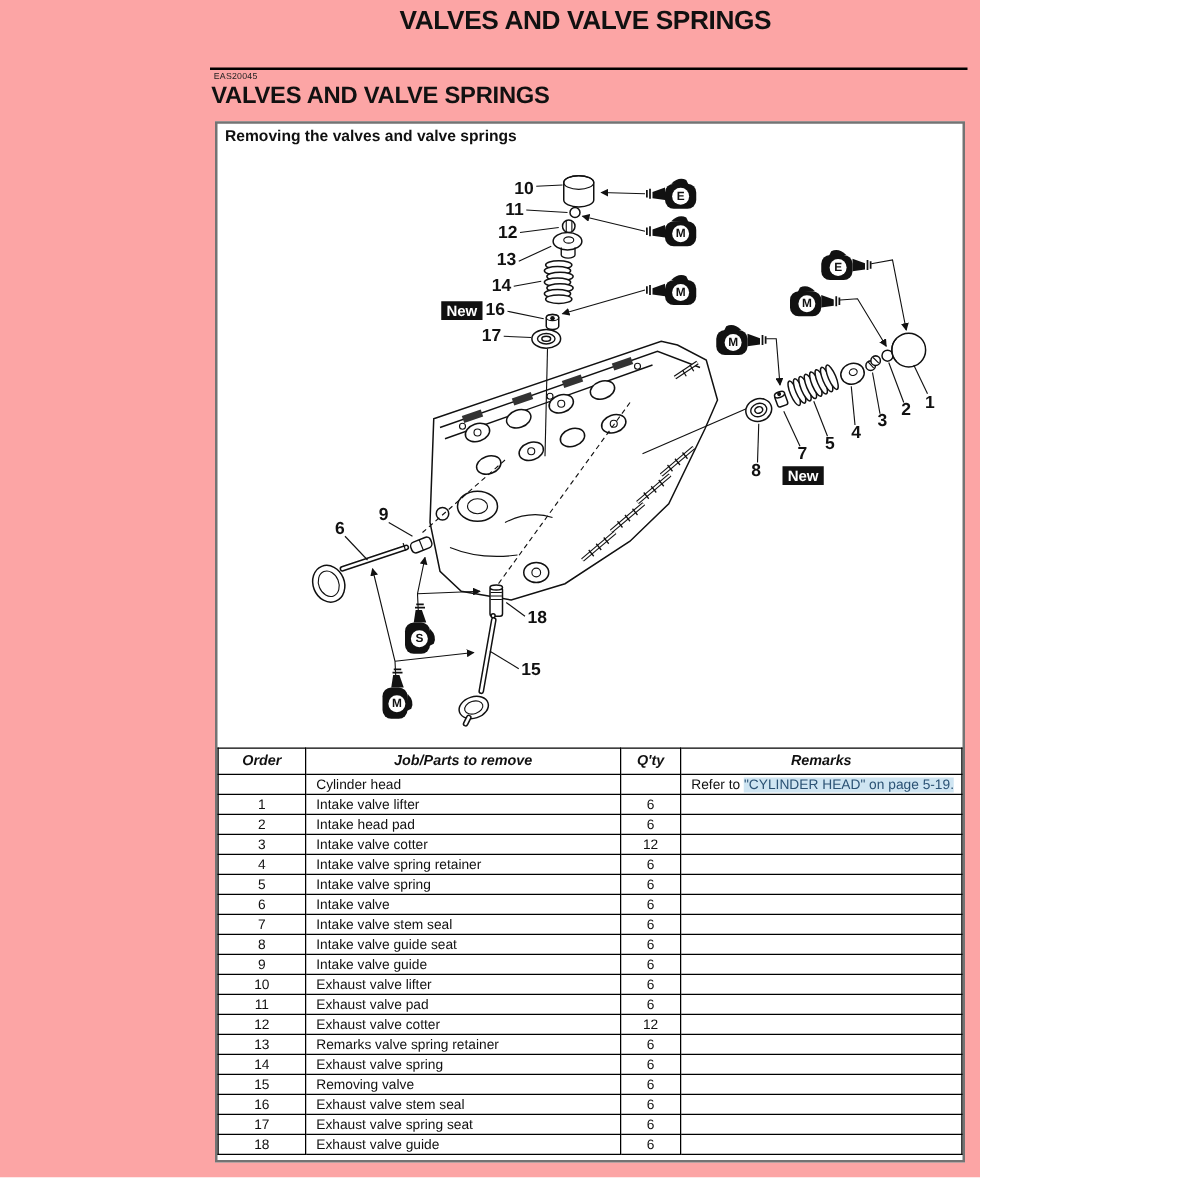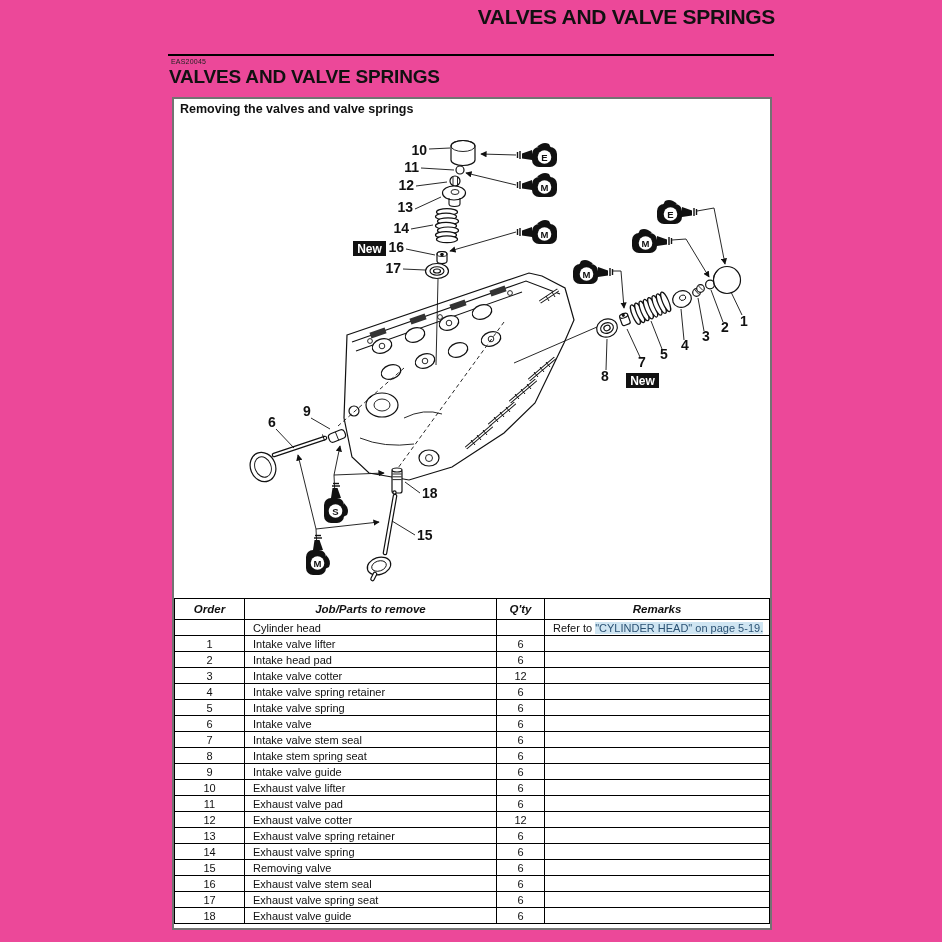--- a/index.html
+++ b/index.html
@@ -1,16 +1,16 @@
 <!DOCTYPE html>
 <html><head>
 <meta charset="utf-8">
 <style>
   html,body{margin:0;padding:0;background:#fff;}
-  .sheet{position:relative;width:942px;height:942px;background:#ec4899;overflow:hidden;
+  .sheet{position:relative;width:784px;height:942px;background:#fca5a5;overflow:hidden;
          font-family:"Liberation Sans",sans-serif;color:#111;}
   .running-header{position:absolute;top:5px;right:167px;font-size:21px;font-weight:bold;
          letter-spacing:-0.3px;white-space:nowrap;}
   .header-rule{position:absolute;left:168px;top:54px;width:606px;height:2px;background:#000;}
   .eas-code{position:absolute;left:171px;top:58px;font-size:7px;letter-spacing:.2px;color:#222;}
   .section-title{position:absolute;left:169px;top:66px;font-size:19px;font-weight:bold;
          letter-spacing:-0.2px;margin:0;}
   .figure-box{position:absolute;left:172px;top:97px;width:600px;height:833px;
          border:2px solid #737373;box-sizing:border-box;background:#fff;}
   .figure-caption{position:absolute;left:6px;top:3px;font-size:12.5px;font-weight:bold;}
@@ -425,21 +425,21 @@
             <td class="l"></td>
           </tr>
           <tr>
             <td class="c">7</td>
             <td class="l">Intake valve stem seal</td>
             <td class="c">6</td>
             <td class="l"></td>
           </tr>
           <tr>
             <td class="c">8</td>
-            <td class="l">Intake stem spring seat</td>
+            <td class="l">Intake valve guide seat</td>
             <td class="c">6</td>
             <td class="l"></td>
           </tr>
           <tr>
             <td class="c">9</td>
             <td class="l">Intake valve guide</td>
             <td class="c">6</td>
             <td class="l"></td>
           </tr>
           <tr>
@@ -455,21 +455,21 @@
             <td class="l"></td>
           </tr>
           <tr>
             <td class="c">12</td>
             <td class="l">Exhaust valve cotter</td>
             <td class="c">12</td>
             <td class="l"></td>
           </tr>
           <tr>
             <td class="c">13</td>
-            <td class="l">Exhaust valve spring retainer</td>
+            <td class="l">Remarks valve spring retainer</td>
             <td class="c">6</td>
             <td class="l"></td>
           </tr>
           <tr>
             <td class="c">14</td>
             <td class="l">Exhaust valve spring</td>
             <td class="c">6</td>
             <td class="l"></td>
           </tr>
           <tr>

